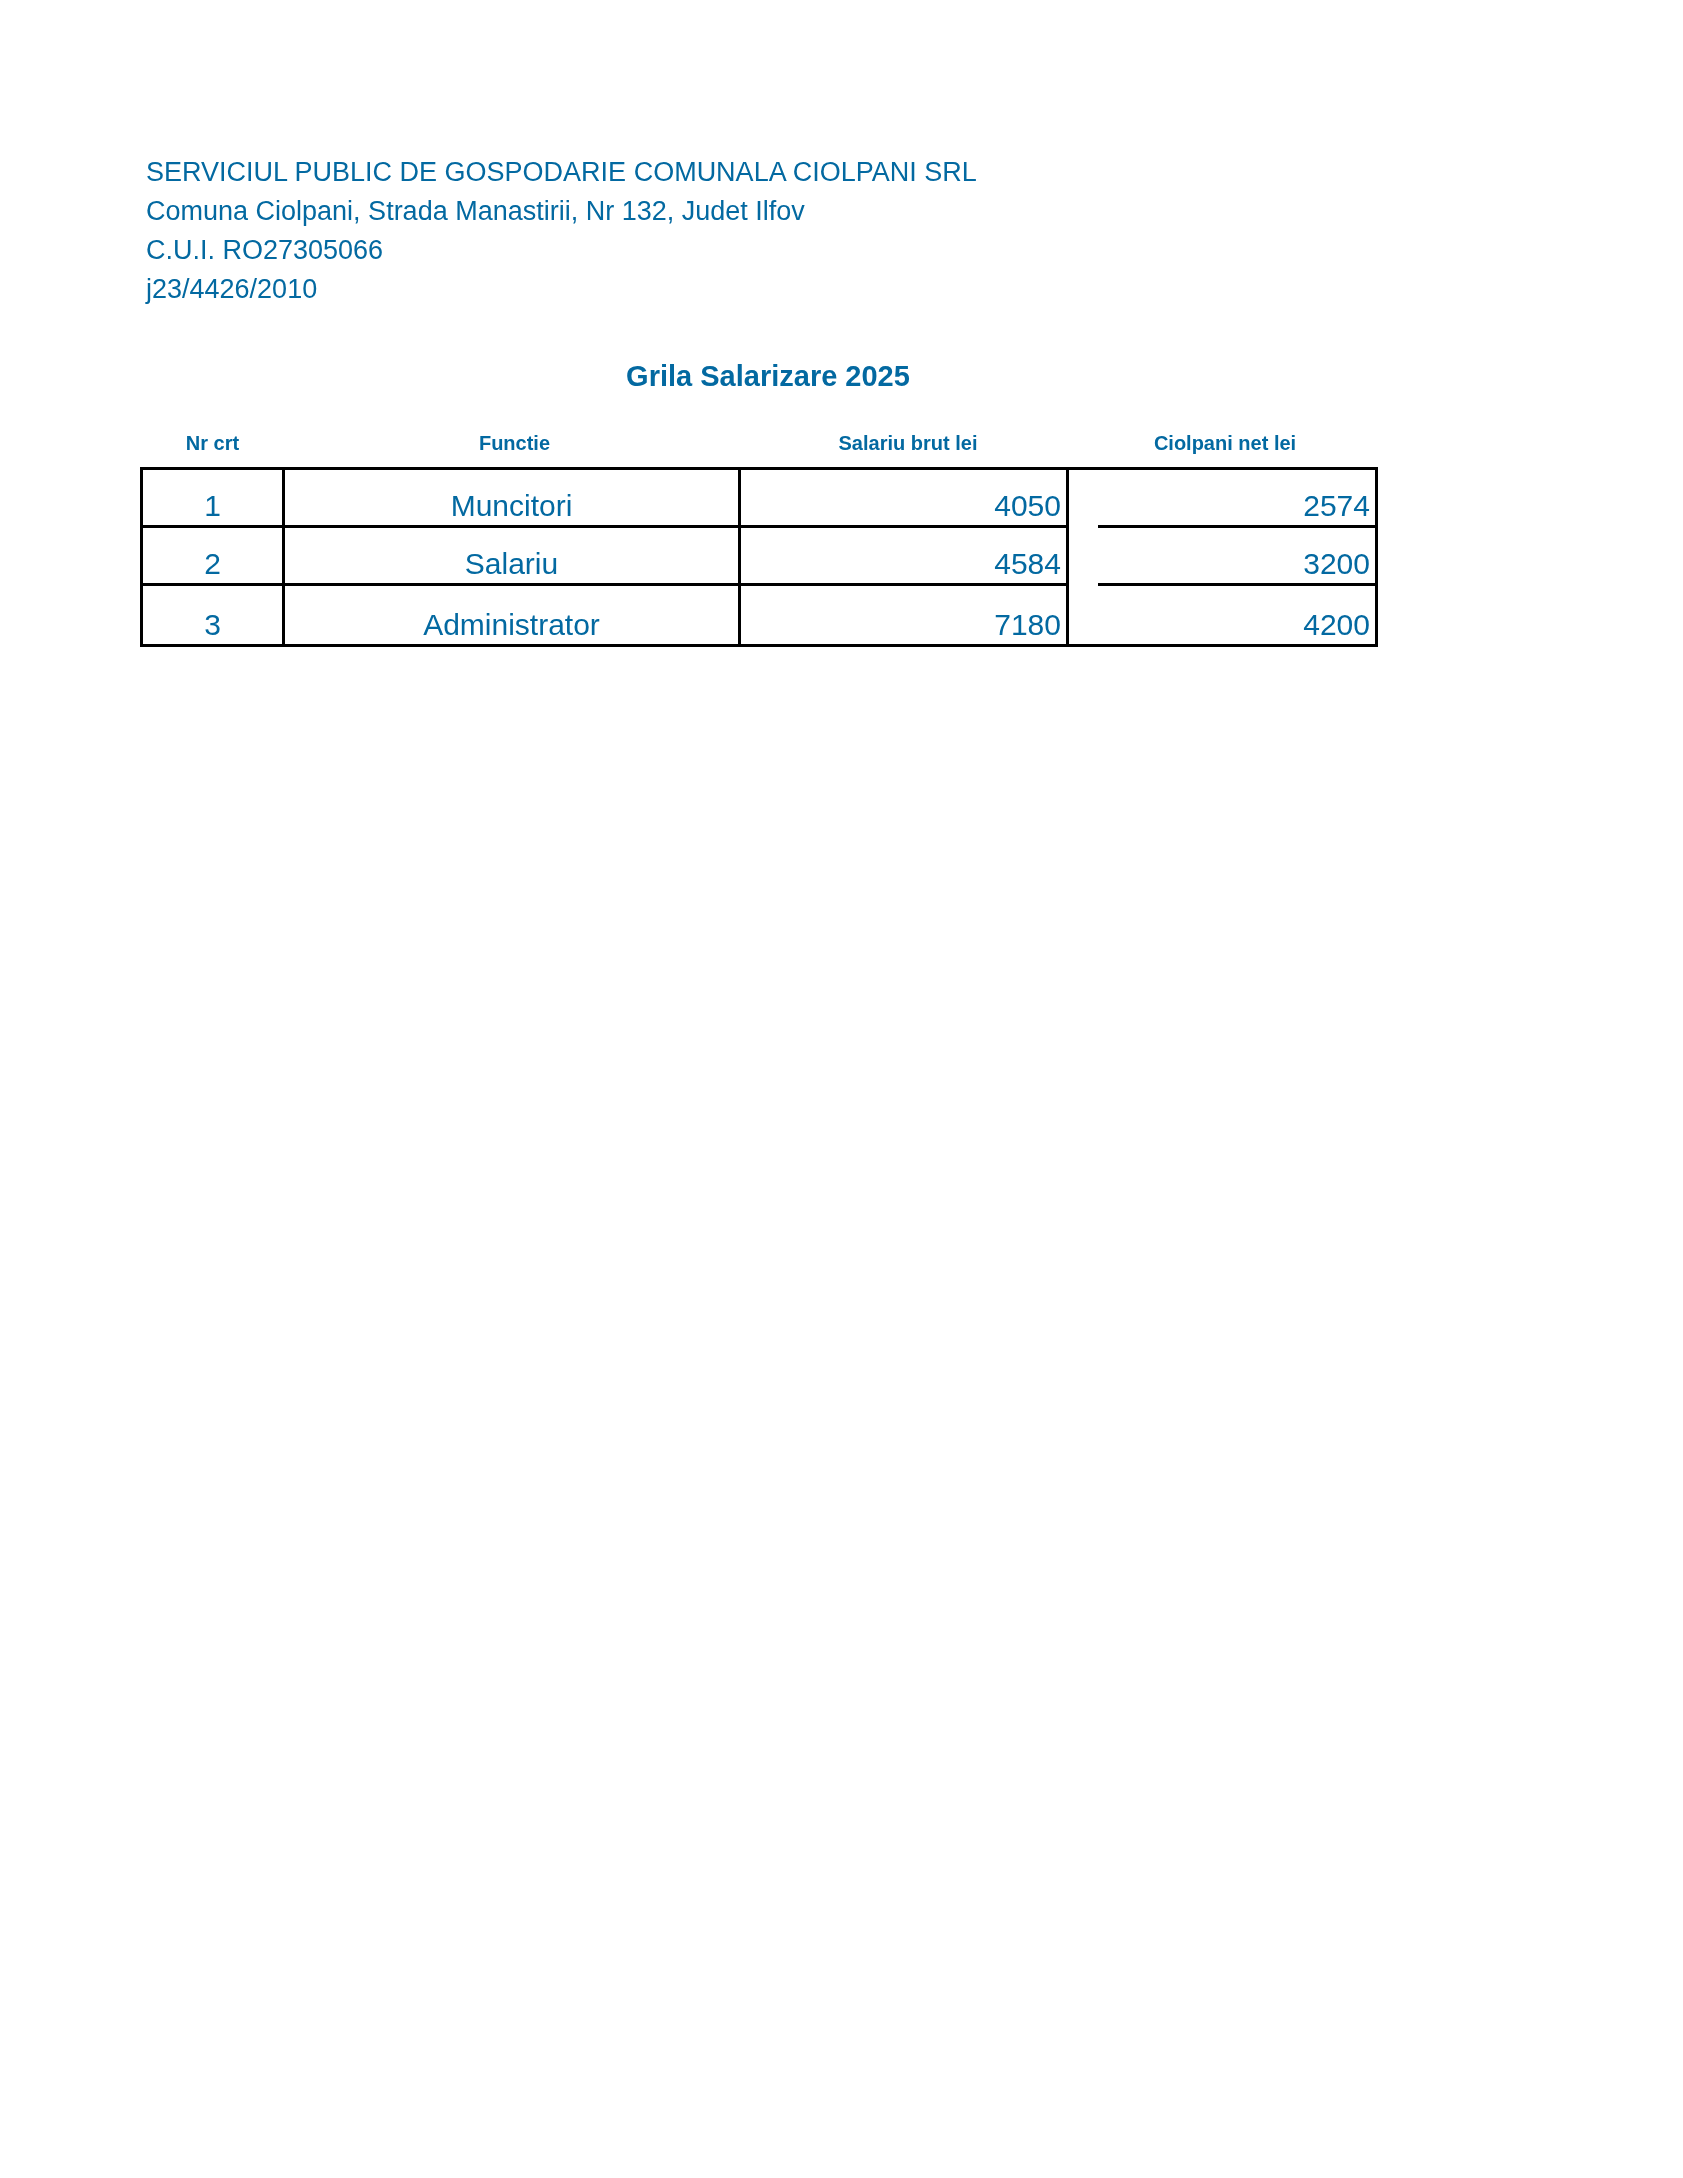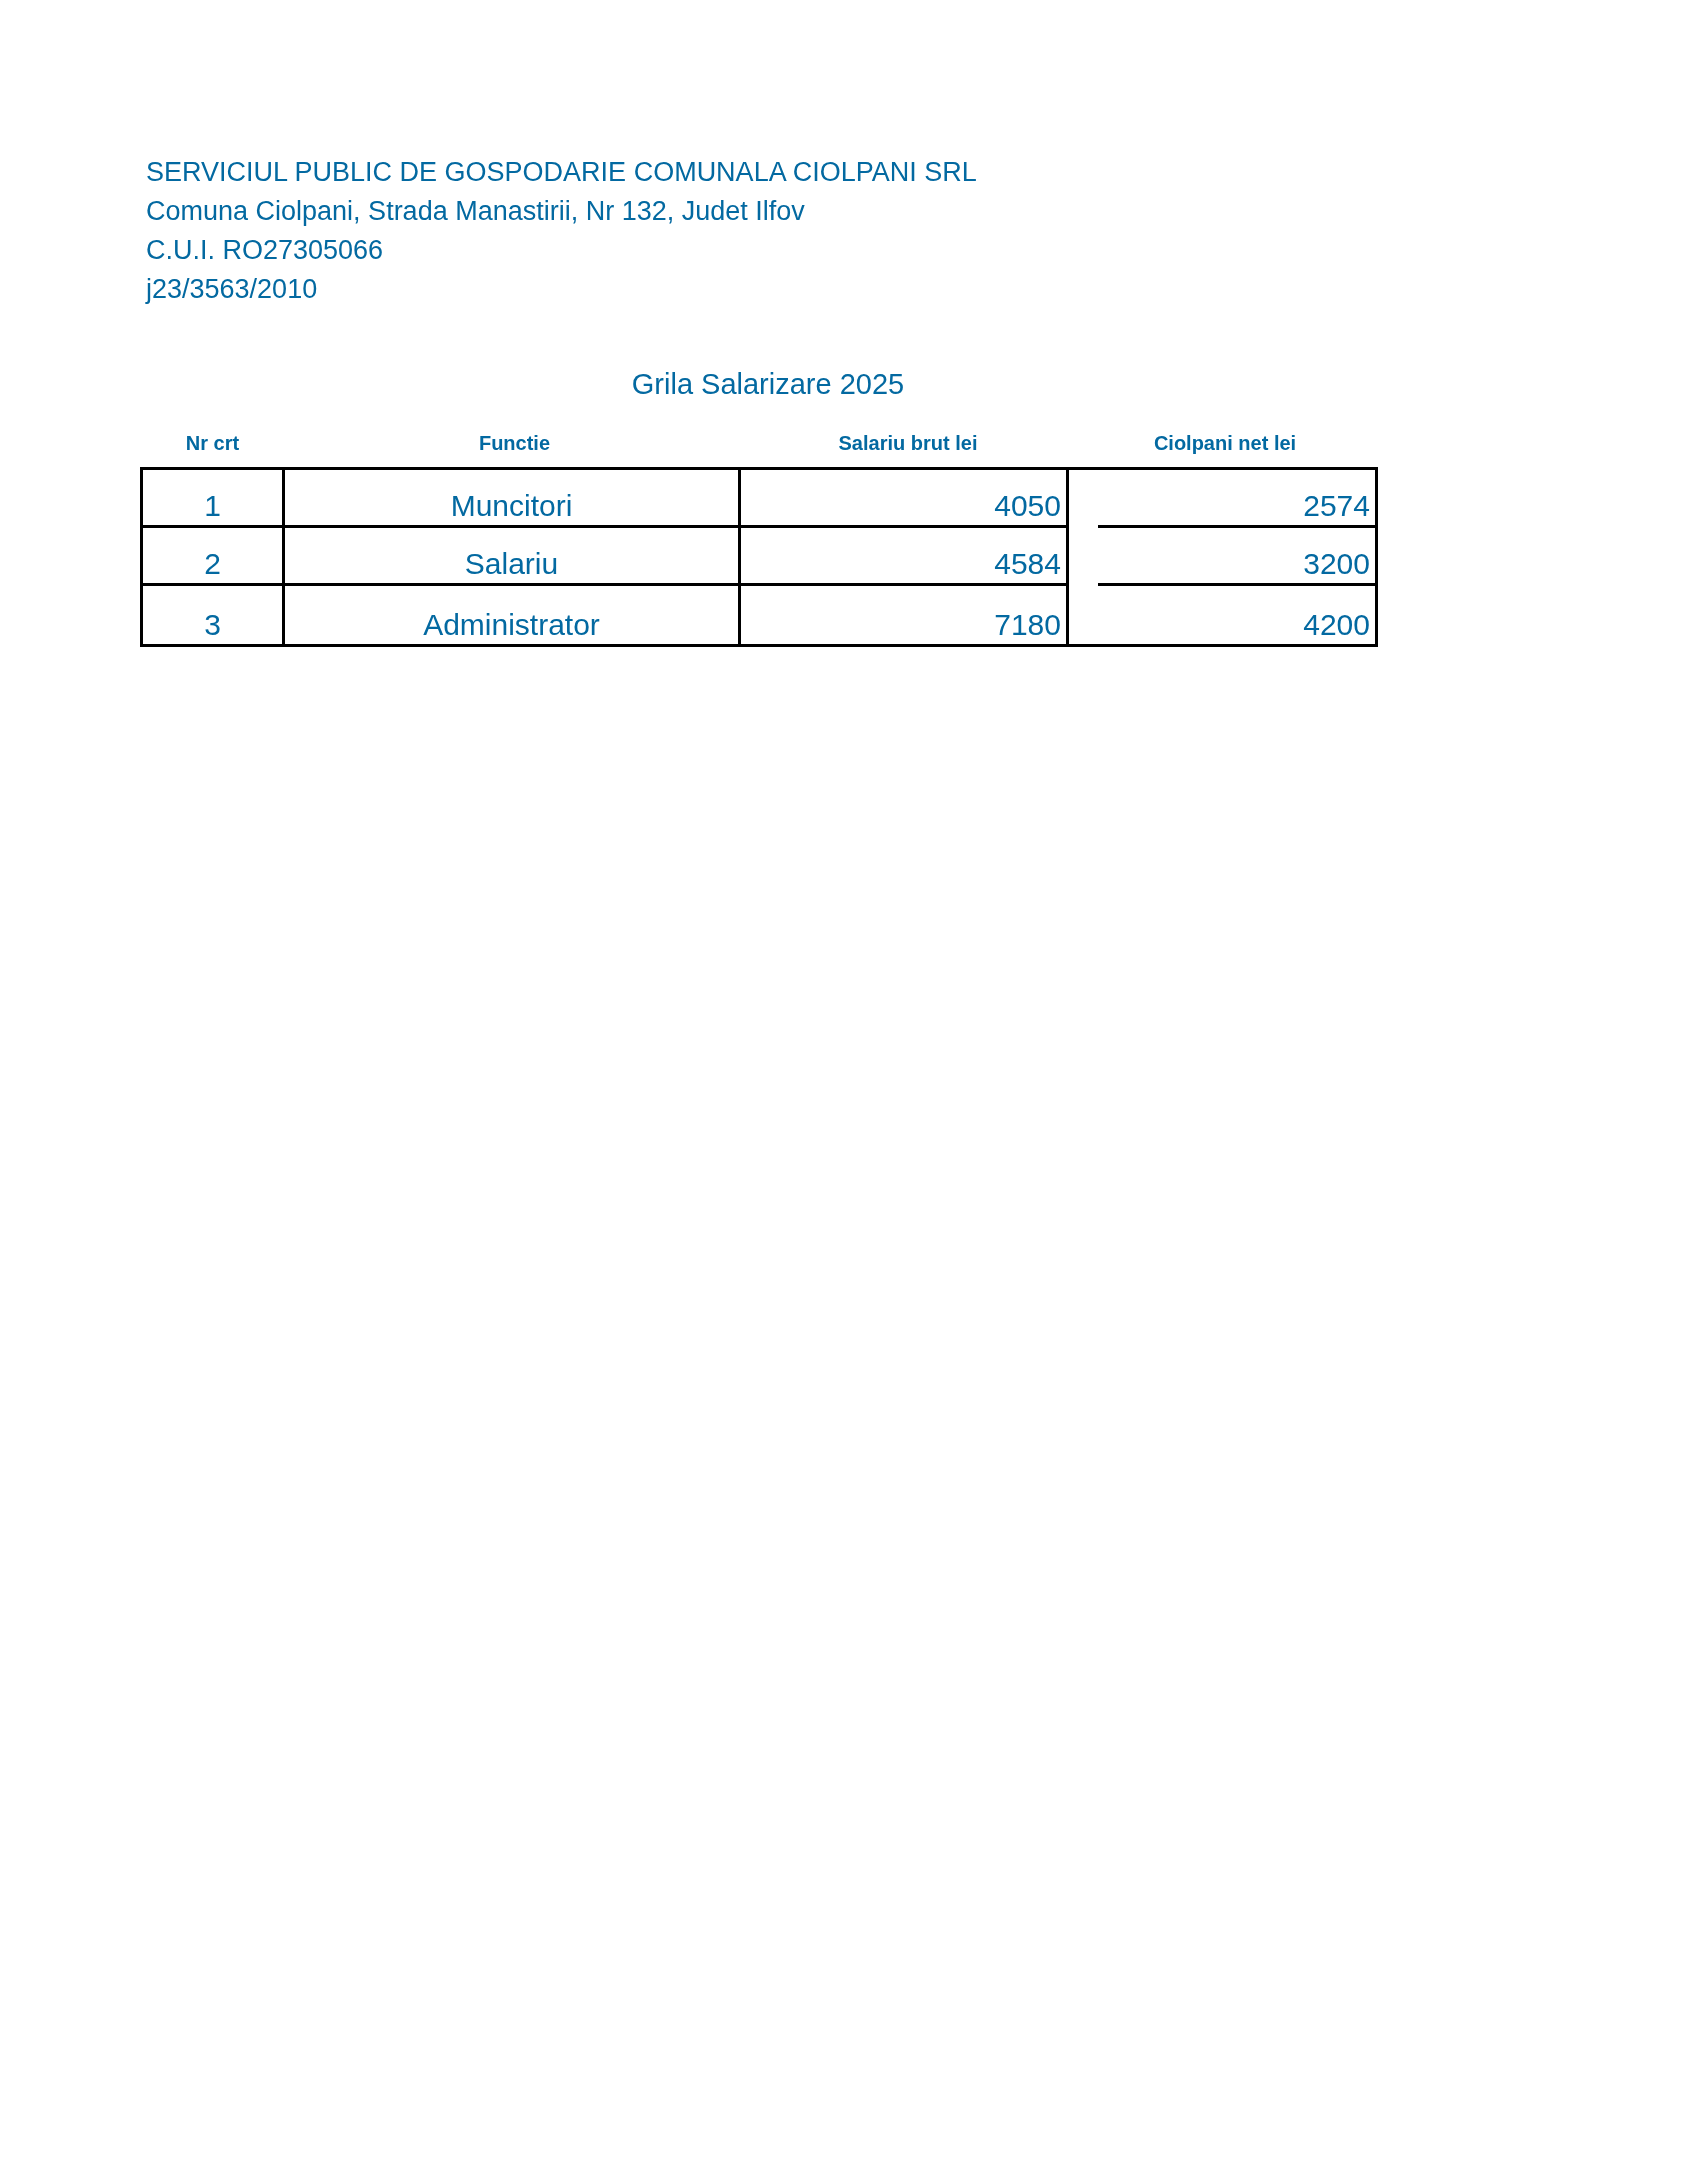--- a/index.html
+++ b/index.html
@@ -17,25 +17,25 @@
     position: absolute;
     left: 146px;
     top: 153px;
     font-size: 27px;
     line-height: 39px;
     white-space: nowrap;
   }
   .doc-title {
     position: absolute;
     left: 149px;
-    top: 368px;
+    top: 360px;
     width: 1238px;
     text-align: center;
     font-size: 29px;
-    font-weight: normal;
+    font-weight: bold;
     white-space: nowrap;
   }
   .col-headers {
     position: absolute;
     left: 140px;
     top: 432px;
     width: 1238px;
     display: grid;
     grid-template-columns: 145px 459px 328px 306px;
     font-size: 20px;
@@ -74,21 +74,21 @@
 </style>
 </head>
 <body>
 
 <div class="page">
 
   <div class="address-block">
     <div>SERVICIUL PUBLIC DE GOSPODARIE COMUNALA CIOLPANI SRL</div>
     <div>Comuna Ciolpani, Strada Manastirii, Nr 132, Judet Ilfov</div>
     <div>C.U.I. RO27305066</div>
-    <div>j23/3563/2010</div>
+    <div>j23/4426/2010</div>
   </div>
 
   <div class="doc-title">Grila Salarizare 2025</div>
 
   <div class="col-headers">
     <div class="hcell">Nr crt</div>
     <div class="hcell">Functie</div>
     <div class="hcell">Salariu brut lei</div>
     <div class="hcell">Ciolpani net lei</div>
   </div>

